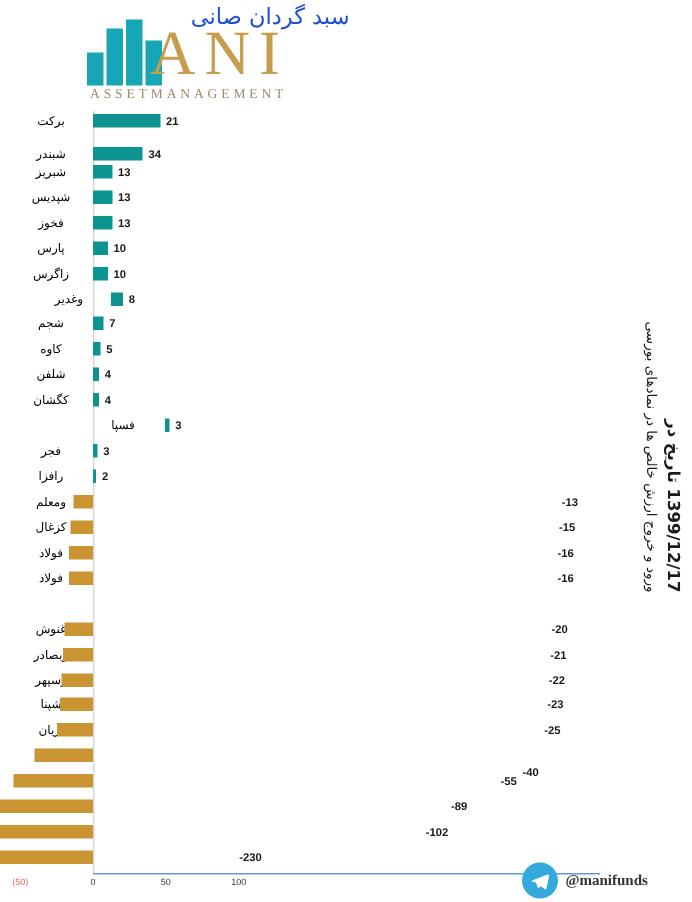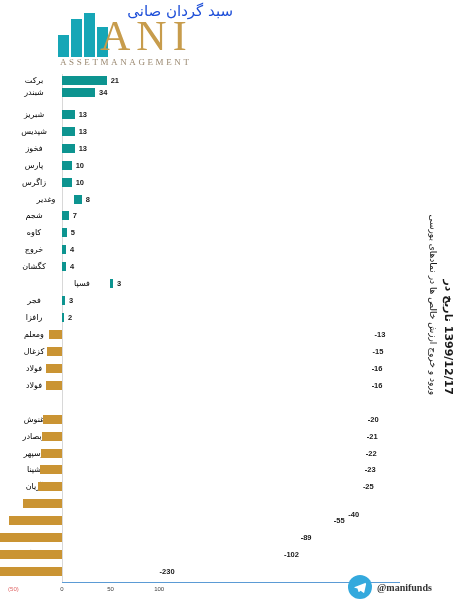--- a/index.html
+++ b/index.html
@@ -222,21 +222,21 @@
 
 <div id="chart">
   <div id="plot">
     <div id="axis-line"></div>
 
   <div class="row" style="top: 0px; height: 16.9333px;">
         <div class="cat-label">برکت</div>
         <div class="bar pos" style="width: 44.6857px;"></div>
         <div class="val" style="left: 48.6857px;">21</div>
       </div>
-      <div class="row" style="top: 12px; height: 16.9333px; padding-left: 48px;">
+      <div class="row" style="top: 22px; height: 16.9333px; padding-left: 48px;">
         <div class="cat-label">شبندر</div>
         <div class="bar pos" style="width: 33.0286px;"></div>
         <div class="val" style="left: 37.0286px;">34</div>
       </div>
       <div class="row" style="top: 33.8667px; height: 16.9333px;">
         <div class="cat-label">شبریز</div>
         <div class="bar pos" style="width: 12.6286px;"></div>
         <div class="val" style="left: 16.6286px;">13</div>
       </div>
       <div class="row" style="top: 50.8px; height: 16.9333px;">
@@ -268,21 +268,21 @@
         <div class="cat-label">شجم</div>
         <div class="bar pos" style="width: 6.8px;"></div>
         <div class="val" style="left: 10.8px;">7</div>
       </div>
       <div class="row" style="top: 152.4px; height: 16.9333px;">
         <div class="cat-label">کاوه</div>
         <div class="bar pos" style="width: 4.85714px;"></div>
         <div class="val" style="left: 8.85714px;">5</div>
       </div>
       <div class="row" style="top: 169.333px; height: 16.9333px;">
-        <div class="cat-label">خروج</div>
+        <div class="cat-label">شلفن</div>
         <div class="bar pos" style="width: 3.88571px;"></div>
         <div class="val" style="left: 7.88571px;">4</div>
       </div>
       <div class="row" style="top: 186.267px; height: 16.9333px;">
         <div class="cat-label">کگشان</div>
         <div class="bar pos" style="width: 3.88571px;"></div>
         <div class="val" style="left: 7.88571px;">4</div>
       </div>
       <div class="row" style="top: 203.2px; height: 16.9333px; margin-left: 48px;">
         <div class="cat-label">فسپا</div>

